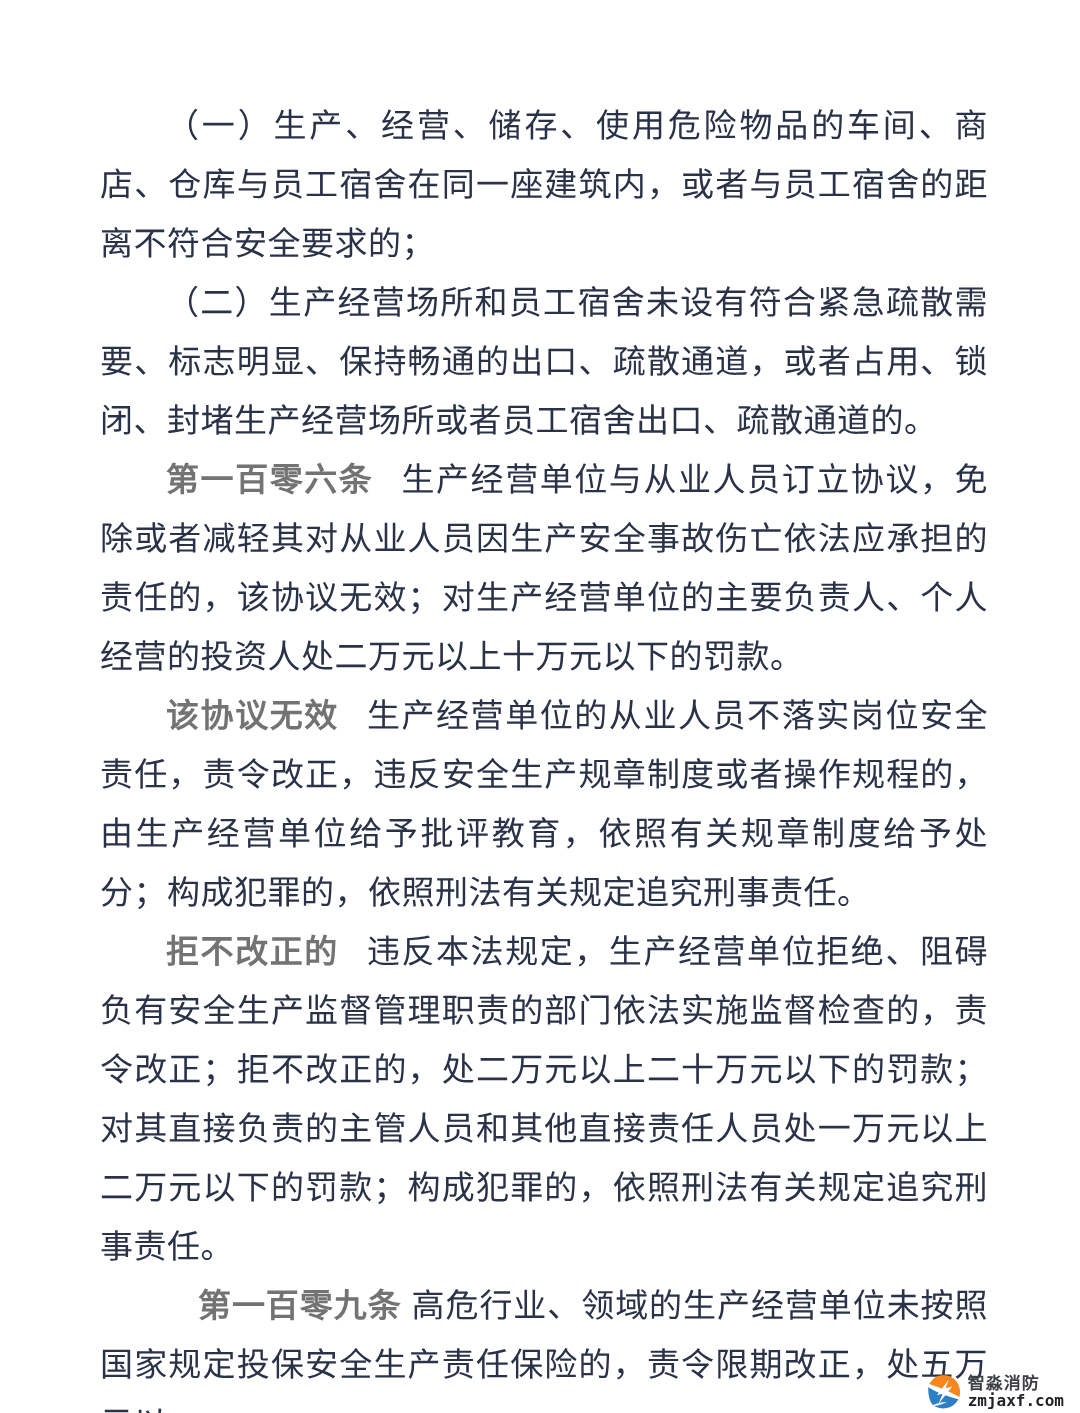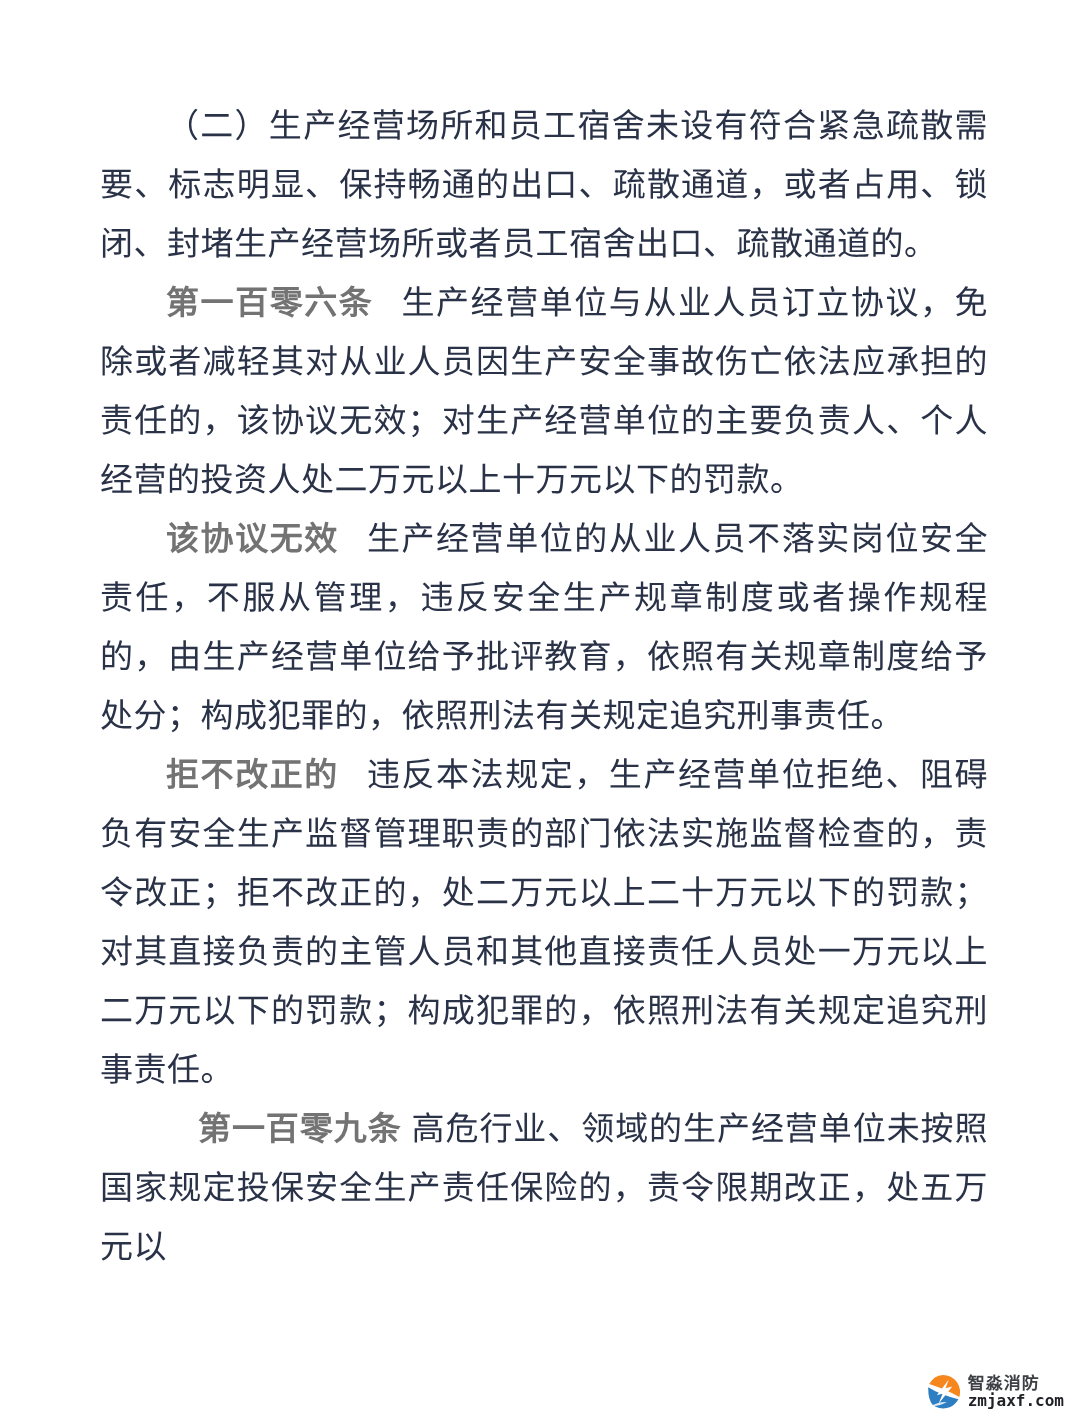--- a/index.html
+++ b/index.html
@@ -70,27 +70,30 @@
     font-weight: bold;
     color: #202227;
     font-family: "DejaVu Sans Mono", monospace;
   }
 </style>
 </head>
 <body>
 
 <div class="doc-page">
   <p>
+    <span>（一）生产、经营、储存、使用危险物品的车间、商店、仓库与员工宿舍在同一座建筑内，或者与员工宿舍的距离不符合安全要求的；</span>
+  </p>
+  <p>
     <span>（二）生产经营场所和员工宿舍未设有符合紧急疏散需要、标志明显、保持畅通的出口、疏散通道，或者占用、锁闭、封堵生产经营场所或者员工宿舍出口、疏散通道的。</span>
   </p>
   <p>
     <span class="article-label">第一百零六条</span><span>生产经营单位与从业人员订立协议，免除或者减轻其对从业人员因生产安全事故伤亡依法应承担的责任的，该协议无效；对生产经营单位的主要负责人、个人经营的投资人处二万元以上十万元以下的罚款。</span>
   </p>
   <p>
-    <span class="article-label">该协议无效</span><span>生产经营单位的从业人员不落实岗位安全责任，不服从管理，违反安全生产规章制度或者操作规程的，由生产经营单位给予批评教育，依照有关规章制度给予处分；构成犯罪的，依照刑法有关规定追究刑事责任。</span>
+    <span class="article-label">该协议无效</span><span>生产经营单位的从业人员不落实岗位安全责任，责令改正，违反安全生产规章制度或者操作规程的，由生产经营单位给予批评教育，依照有关规章制度给予处分；构成犯罪的，依照刑法有关规定追究刑事责任。</span>
   </p>
   <p>
     <span class="article-label">拒不改正的</span><span>违反本法规定，生产经营单位拒绝、阻碍负有安全生产监督管理职责的部门依法实施监督检查的，责令改正；拒不改正的，处二万元以上二十万元以下的罚款；对其直接负责的主管人员和其他直接责任人员处一万元以上二万元以下的罚款；构成犯罪的，依照刑法有关规定追究刑事责任。</span>
   </p>
   <p>
     <span class="article-label tight">第一百零九条</span><span>高危行业、领域的生产经营单位未按照国家规定投保安全生产责任保险的，责令限期改正，处五万元以</span>
   </p>
 </div>
 
 <div class="watermark">

